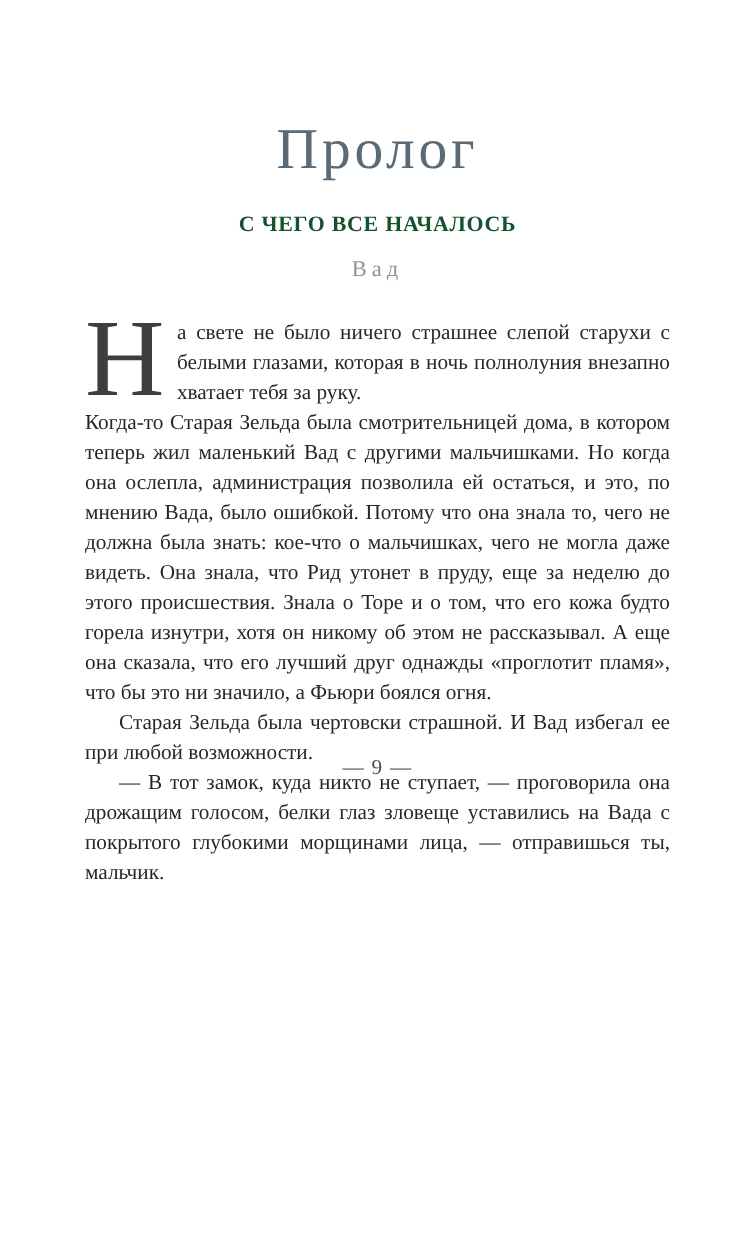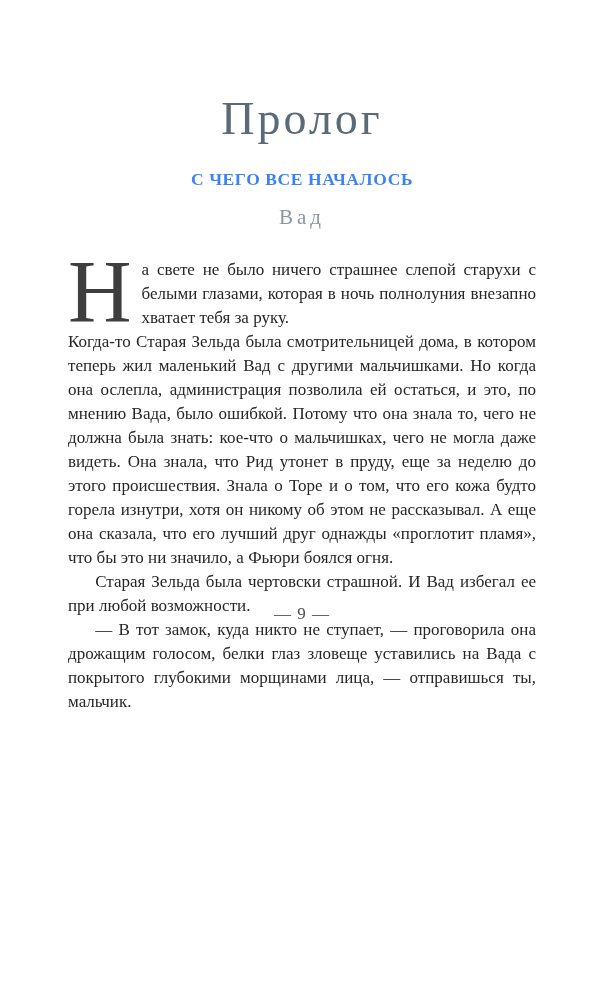--- a/index.html
+++ b/index.html
@@ -25,27 +25,27 @@
     font-size: 46px;
     letter-spacing: 3px;
     color: #5a6a76;
   }
   .subtitle {
     margin: 0 0 15px 0;
     text-align: center;
     font-weight: 700;
     font-size: 17.5px;
     letter-spacing: 0.6px;
-    color: #3b82f6;
+    color: #14532d;
   }
   .pov-name {
     margin: 0 0 28px 0;
     text-align: center;
     font-weight: 400;
-    font-size: 21px;
+    font-size: 18px;
     letter-spacing: 4px;
     color: #8d949b;
   }
   .body-text {
     font-size: 17px;
     line-height: 24px;
     text-align: justify;
     color: #262626;
   }
   .body-text p {

